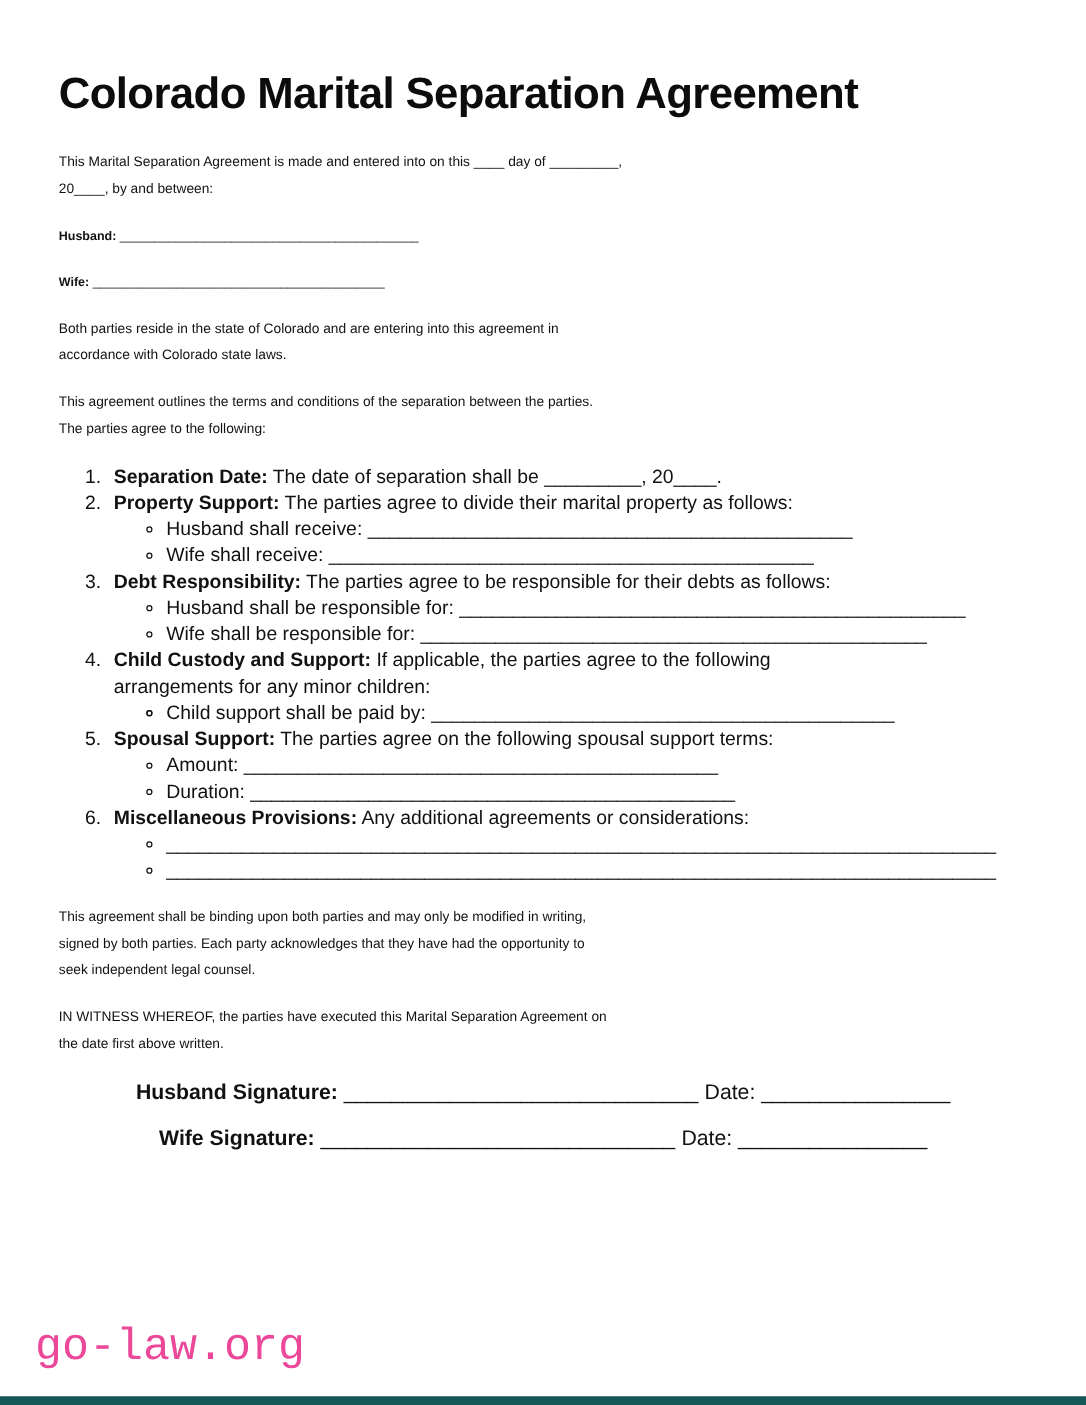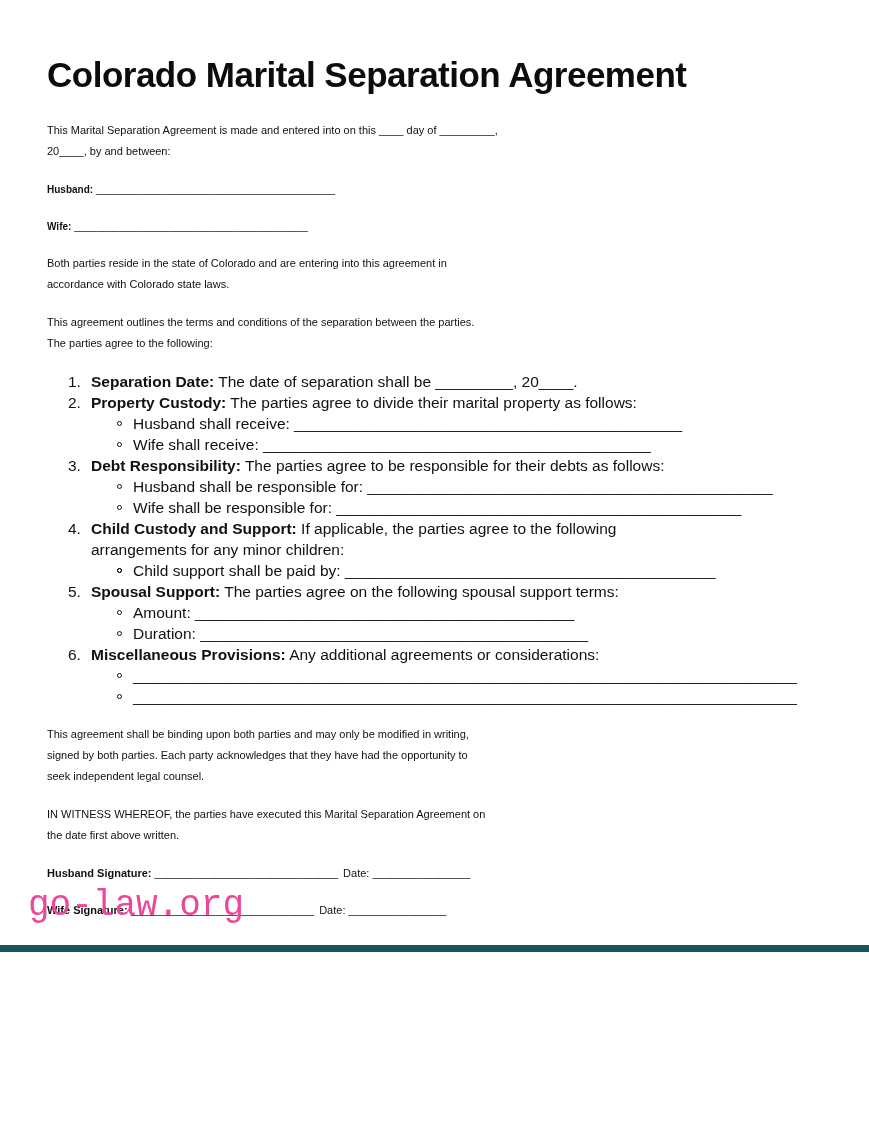--- a/index.html
+++ b/index.html
@@ -1,18 +1,18 @@
 <!DOCTYPE html>
 <html><head>
 <meta charset="utf-8">
 <style>
   html,body{margin:0;padding:0;background:#ffffff;}
   .page{
     position:relative;
-    width:869px;height:952px;
+    width:869px;height:1124px;
     background:#ffffff;
     overflow:hidden;
     font-family:"Liberation Sans","DejaVu Sans",sans-serif;
     color:#111111;
   }
   .content{padding:56px 47px 0 47px;}
   h1.doc-title{
     margin:0 0 26px 0;
     font-size:35px;line-height:38px;
     font-weight:bold;letter-spacing:-0.5px;color:#0c0c0c;
@@ -31,21 +31,21 @@
   .itext{white-space:pre-line;}
   .itext strong{font-weight:bold;}
   .sublist{margin-left:24px;}
   .sub{position:relative;padding-left:18px;white-space:pre-line;}
   .bullet{
     position:absolute;left:2px;top:8px;
     width:5px;height:5px;border:1.5px solid #111;border-radius:50%;
     box-sizing:border-box;display:inline-block;
   }
   .sigs{margin-top:14px;}
-  .sig-row{margin:0 0 16px 0;font-size:11px;line-height:21px;}
+  .sig-row{margin:0 0 16px 0;font-size:17px;line-height:21px;text-align:center;}
   .sig-row strong{font-weight:bold;}
   .sig-row .gap{display:inline-block;width:5px;}
   .site-footer{
     position:absolute;left:28px;bottom:26px;
     font-family:"Liberation Mono","DejaVu Sans Mono",monospace;
     font-size:36px;line-height:40px;color:#ec4899;
   }
   .bottom-bar{
     position:absolute;left:0;bottom:0;width:869px;height:7px;
   }
@@ -77,21 +77,21 @@
 
     <div class="list">
 
       <div class="item">
         <span class="num">1.</span>
         <span class="itext"><strong>Separation Date:</strong><span> The date of separation shall be _________, 20____.</span></span>
       </div>
 
       <div class="item">
         <span class="num">2.</span>
-        <span class="itext"><strong>Property Custody:</strong><span> The parties agree to divide their marital property as follows:</span></span>
+        <span class="itext"><strong>Property Support:</strong><span> The parties agree to divide their marital property as follows:</span></span>
         <div class="sublist">
           <div class="sub"><span class="bullet"></span><span>Husband shall receive: _____________________________________________</span></div>
           <div class="sub"><span class="bullet"></span><span>Wife shall receive: _____________________________________________</span></div>
         </div>
       </div>
 
       <div class="item">
         <span class="num">3.</span>
         <span class="itext"><strong>Debt Responsibility:</strong><span> The parties agree to be responsible for their debts as follows:</span></span>
         <div class="sublist">

